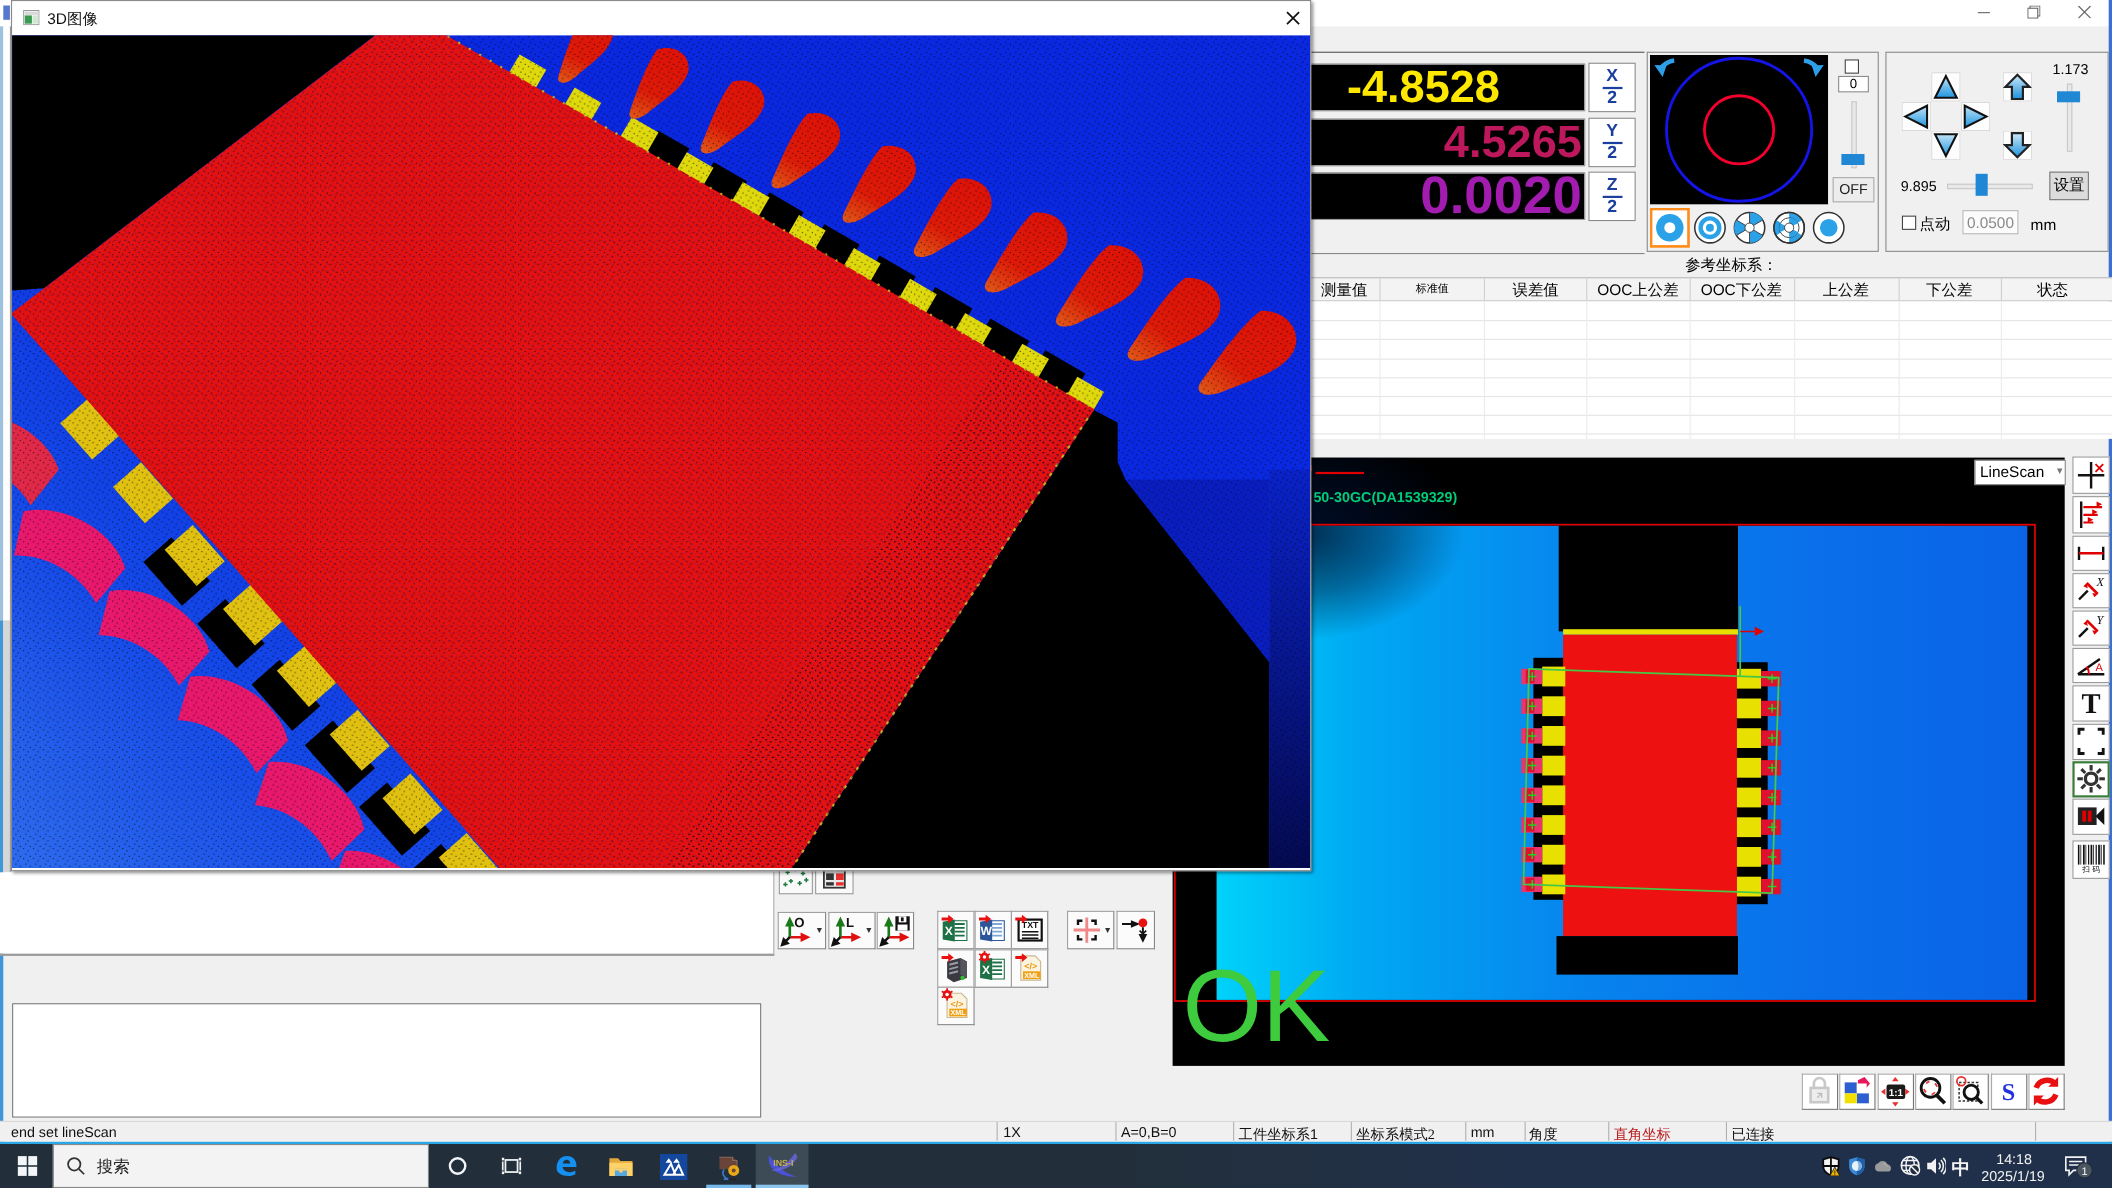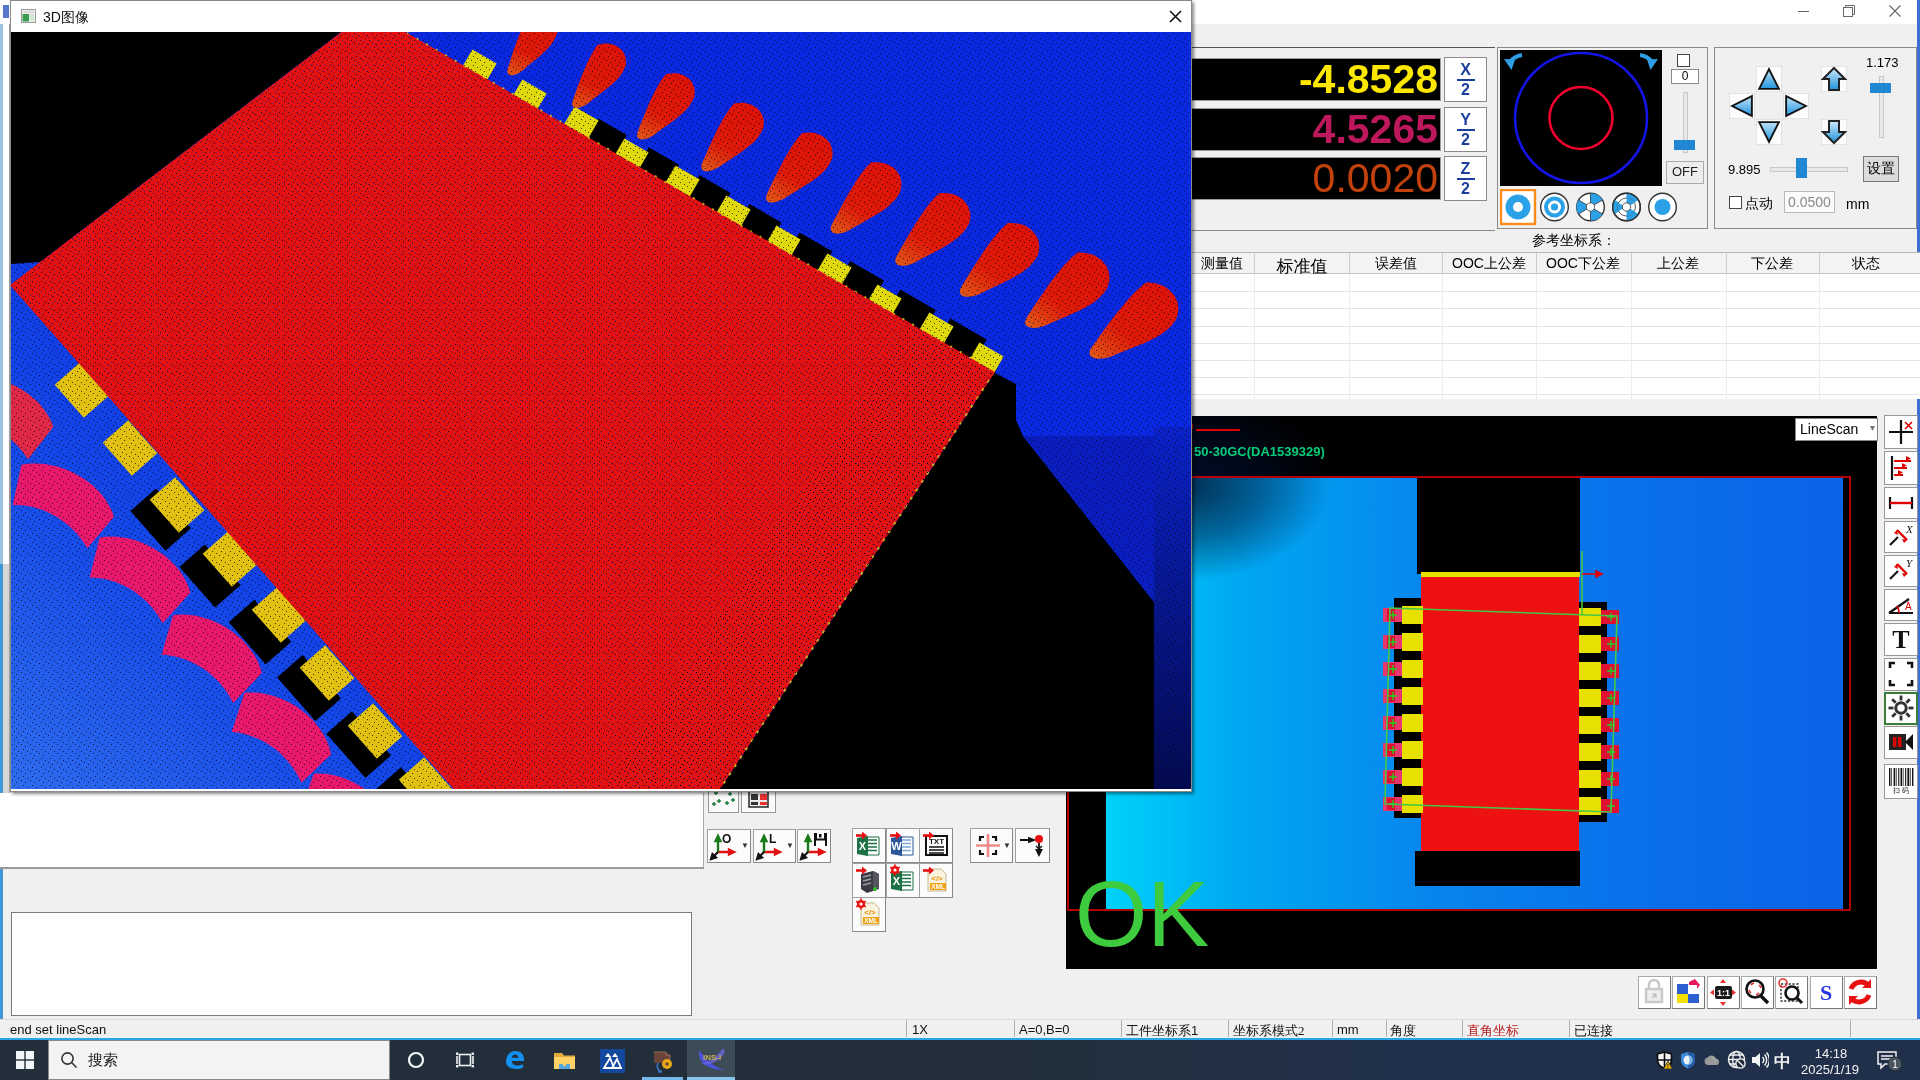--- a/index.html
+++ b/index.html
@@ -19,35 +19,35 @@
   </svg>
 <div class="abs" style="left:3px;top:5px;width:6px;height:13px;background:#5577cc;"></div>
 <div class="abs" style="left:0;top:24px;width:3px;height:540px;background:#9cc2e0;"></div>
 <div class="abs" style="left:0;top:564px;width:3px;height:474px;background:#3f97d8;"></div>
 <div class="abs" style="left:3px;top:24px;width:6px;height:540px;background:#ffffff;border-right:1px solid #a0a0a0;"></div>
 <div class="abs" style="left:3px;top:564px;width:6px;height:229px;background:#d6d6d6;border-right:1px solid #a0a0a0;"></div>
 <div class="abs" style="left:1917px;top:0;width:3px;height:1038px;background:#3b6fd3;"></div>
 <div class="abs" style="left:1192px;top:47px;width:303px;height:1px;background:#555;"></div>
 <div class="abs" style="left:1192px;top:230px;width:303px;height:1px;background:#888;"></div>
 <div class="abs" style="left:1150px;top:58px;width:291px;height:43px;background:#000;border:1px solid #9a9a9a;box-sizing:border-box;"></div>
-<div class="t" style="left:1150px;top:59px;width:288px;height:41px;color:#ffe800;font-size:41px;font-weight:bold;text-align:right;line-height:41px;">-4.8528</div>
+<div class="t" style="left:1150px;top:59px;width:288px;height:41px;color:#ffe800;font-size:41px;font-weight:bold;text-align:center;line-height:41px;">-4.8528</div>
 <div class="abs" style="left:1444px;top:57px;width:43px;height:45px;background:#fff;border:1px solid #8a8a8a;box-sizing:border-box;">
 <div style="text-align:center;color:#1a3f9e;font-weight:bold;font-size:16px;line-height:17px;margin-top:3px;">X</div>
 <div style="width:18px;height:2px;background:#1a3f9e;margin:1px auto;"></div>
 <div style="text-align:center;color:#1a3f9e;font-weight:bold;font-size:16px;line-height:16px;">2</div>
   </div>
 <div class="abs" style="left:1150px;top:108px;width:291px;height:43px;background:#000;border:1px solid #9a9a9a;box-sizing:border-box;"></div>
 <div class="t" style="left:1150px;top:109px;width:288px;height:41px;color:#be185d;font-size:41px;font-weight:bold;text-align:right;line-height:41px;">4.5265</div>
 <div class="abs" style="left:1444px;top:107px;width:43px;height:45px;background:#fff;border:1px solid #8a8a8a;box-sizing:border-box;">
 <div style="text-align:center;color:#1a3f9e;font-weight:bold;font-size:16px;line-height:17px;margin-top:3px;">Y</div>
 <div style="width:18px;height:2px;background:#1a3f9e;margin:1px auto;"></div>
 <div style="text-align:center;color:#1a3f9e;font-weight:bold;font-size:16px;line-height:16px;">2</div>
   </div>
 <div class="abs" style="left:1150px;top:157px;width:291px;height:43px;background:#000;border:1px solid #9a9a9a;box-sizing:border-box;"></div>
-<div class="t" style="left:1150px;top:158px;width:288px;height:41px;color:#c2410c;font-size:41px;font-weight:normal;text-align:right;line-height:41px;">0.0020</div>
+<div class="t" style="left:1150px;top:158px;width:288px;height:41px;color:#a21caf;font-size:48px;font-weight:bold;text-align:right;line-height:41px;">0.0020</div>
 <div class="abs" style="left:1444px;top:156px;width:43px;height:45px;background:#fff;border:1px solid #8a8a8a;box-sizing:border-box;">
 <div style="text-align:center;color:#1a3f9e;font-weight:bold;font-size:16px;line-height:17px;margin-top:3px;">Z</div>
 <div style="width:18px;height:2px;background:#1a3f9e;margin:1px auto;"></div>
 <div style="text-align:center;color:#1a3f9e;font-weight:bold;font-size:16px;line-height:16px;">2</div>
   </div>
 <div class="abs" style="left:1497px;top:47px;width:211px;height:182px;border:1px solid #8a8a8a;background:#f0f0f0;box-sizing:border-box;"></div>
 <svg class="abs" style="left:1500px;top:50px" width="162" height="136" viewBox="0 0 162 136">
 <rect width="162" height="136" fill="#000"></rect>
 <ellipse cx="81" cy="68" rx="66" ry="65" fill="none" stroke="#1414e6" stroke-width="2.6"></ellipse>
 <ellipse cx="81" cy="68" rx="31.5" ry="31" fill="none" stroke="#f2002e" stroke-width="2.6"></ellipse>
@@ -163,21 +163,21 @@
 <div class="abs" style="left:1770px;top:167px;width:76px;height:3px;background:#e8e8e8;border:1px solid #c8c8c8;"></div>
 <div class="abs" style="left:1796px;top:158px;width:11px;height:20px;background:#1f87d4;"></div>
 <div class="abs" style="left:1863px;top:156px;width:36px;height:26px;background:#dcdcdc;border:1px solid #777;box-sizing:border-box;text-align:center;font-size:14px;line-height:23px;">设置</div>
 <div class="abs" style="left:1729px;top:196px;width:13px;height:13px;background:#fff;border:1.5px solid #444;box-sizing:border-box;"></div>
 <div class="t" style="left:1745px;top:195px;font-size:14px;">点动</div>
 <div class="abs" style="left:1784px;top:191px;width:51px;height:22px;background:#fbfbfb;border:1px solid #b8b8b8;box-sizing:border-box;text-align:center;font-size:14px;line-height:20px;color:#8a8a8a;">0.0500</div>
 <div class="t" style="left:1846px;top:196px;font-size:14px;">mm</div>
 <div class="t" style="left:1532px;top:232px;font-size:14px;">参考坐标系：</div>
 <div class="abs" style="left:1100px;top:252px;width:820px;height:22px;background:#f3f3f3;border-top:1px solid #b8b8b8;border-bottom:1px solid #c2c2c2;box-sizing:border-box;"></div>
 <div class="t" style="left:1222px;top:255px;font-size:14px;transform:translateX(-50%);">测量值</div>
-<div class="t" style="left:1302px;top:255px;font-size:17px;transform:translateX(-50%);">标准值</div>
+<div class="t" style="left:1302px;top:255px;font-size:10px;transform:translateX(-50%);">标准值</div>
 <div class="t" style="left:1396px;top:255px;font-size:14px;transform:translateX(-50%);">误差值</div>
 <div class="t" style="left:1489px;top:255px;font-size:14px;transform:translateX(-50%);">OOC上公差</div>
 <div class="t" style="left:1583px;top:255px;font-size:14px;transform:translateX(-50%);">OOC下公差</div>
 <div class="t" style="left:1678px;top:255px;font-size:14px;transform:translateX(-50%);">上公差</div>
 <div class="t" style="left:1772px;top:255px;font-size:14px;transform:translateX(-50%);">下公差</div>
 <div class="t" style="left:1866px;top:255px;font-size:14px;transform:translateX(-50%);">状态</div>
 <div class="abs" style="left:1254px;top:253px;width:1px;height:20px;background:#cfcfcf;"></div>
 <div class="abs" style="left:1349px;top:253px;width:1px;height:20px;background:#cfcfcf;"></div>
 <div class="abs" style="left:1442px;top:253px;width:1px;height:20px;background:#cfcfcf;"></div>
 <div class="abs" style="left:1536px;top:253px;width:1px;height:20px;background:#cfcfcf;"></div>

